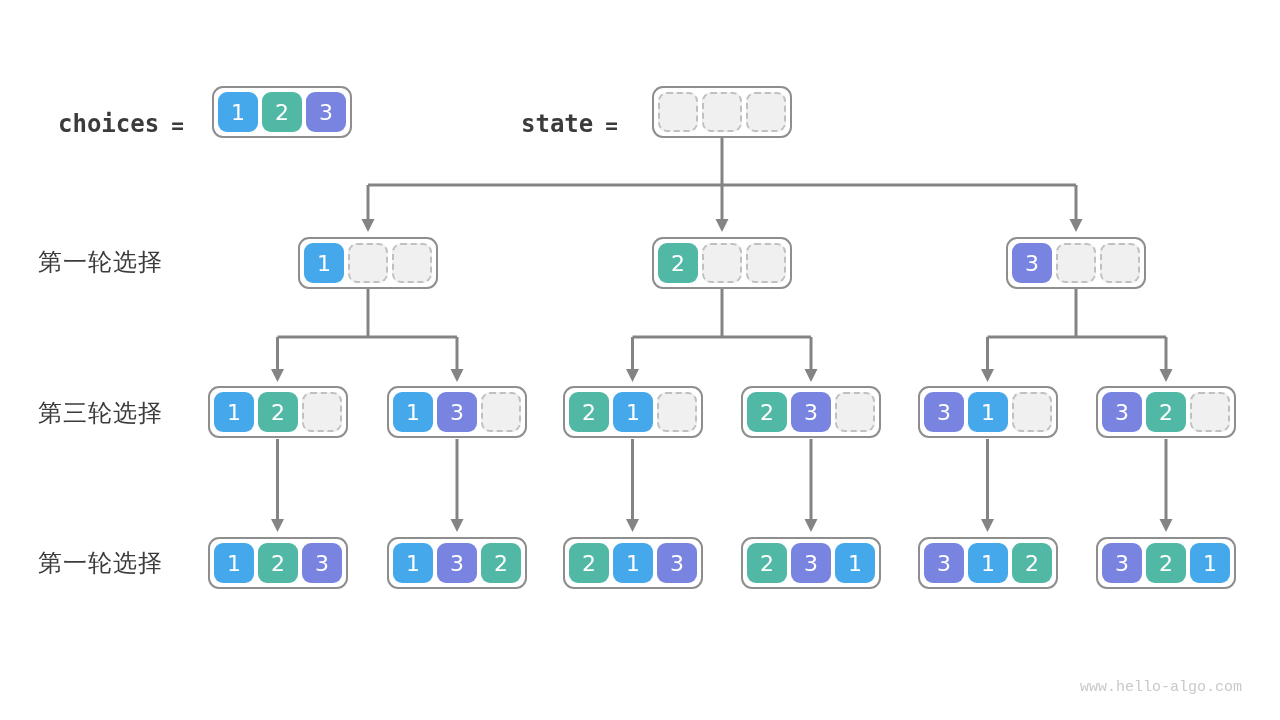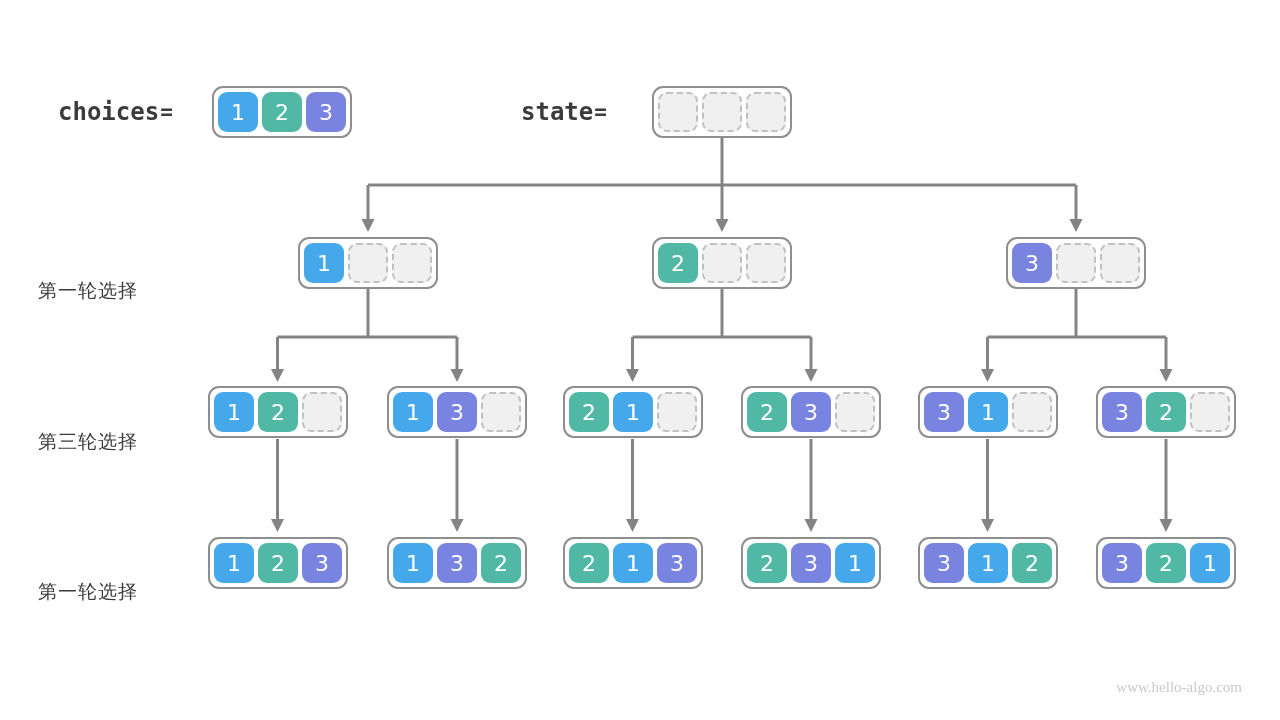--- a/index.html
+++ b/index.html
@@ -3,21 +3,21 @@
 <meta charset="utf-8">
 <style>
   * { margin: 0; padding: 0; box-sizing: border-box; }
   html, body { width: 1280px; height: 720px; background: #ffffff; overflow: hidden; }
   body { position: relative; font-family: "DejaVu Sans", "Liberation Sans", sans-serif; }
 
   .connectors { position: absolute; left: 0; top: 0; pointer-events: none; }
   .connectors path { stroke: var(--arrow, #848484); stroke-width: 3; fill: none; }
   .connectors marker path { fill: var(--arrow, #848484); stroke: none; }
 
-  .hdr-group { position: absolute; height: 52px; display: flex; align-items: center; gap: 1px; }
+  .hdr-group { position: absolute; height: 52px; display: flex; align-items: flex-end; gap: 12px; }
   .code-label, .equals-sign {
     font-family: "DejaVu Sans Mono", "Liberation Mono", monospace;
     font-weight: bold; font-size: 24px; color: var(--text, #3B3B3B);
   }
   .equals-sign { font-size: 21px; }
 
   .node {
     position: absolute; width: 140px; height: 52px;
     background: #ffffff; border: 2px solid var(--box-border, #8E8E8E);
     border-radius: 11px; display: flex; gap: 4px; padding: 4px;
@@ -27,28 +27,27 @@
     display: flex; align-items: center; justify-content: center;
     font-size: 22px; font-weight: 500; color: #ffffff;
   }
   .cell.val-1 { background: var(--value1, #45A8EA); }
   .cell.val-2 { background: var(--value2, #52B8A6); }
   .cell.val-3 { background: var(--value3, #7983E0); }
   .cell.empty { background: var(--empty-fill, #F0F0F0); border: 2px dashed var(--empty-border, #C0C0C0); }
 
   .row-label {
     position: absolute; left: 38px; height: 30px; line-height: 30px;
-    font-size: 19px; font-weight: 500; color: var(--text, #3B3B3B);
+    font-size: 24px; font-weight: 500; color: var(--text, #3B3B3B);
     letter-spacing: 1px;
-    margin-top: 28px;
   }
 
   .watermark {
     position: absolute; right: 38px; bottom: 24px;
-    font-family: Liberation Serif, serif;
+    font-family: Liberation Mono, monospace;
     font-size: 15px; color: var(--watermark, #C9C9C9);
   }
 </style>
 </head>
 <body>
 
 <svg class="connectors" width="1280" height="720" viewBox="0 0 1280 720">
   <defs>
     <marker id="arrow" viewBox="0 0 10 10" refX="7" refY="5" markerWidth="4.5" markerHeight="4.5" orient="auto-start-reverse">
       <path d="M0,0 L10,5 L0,10 z"></path>

